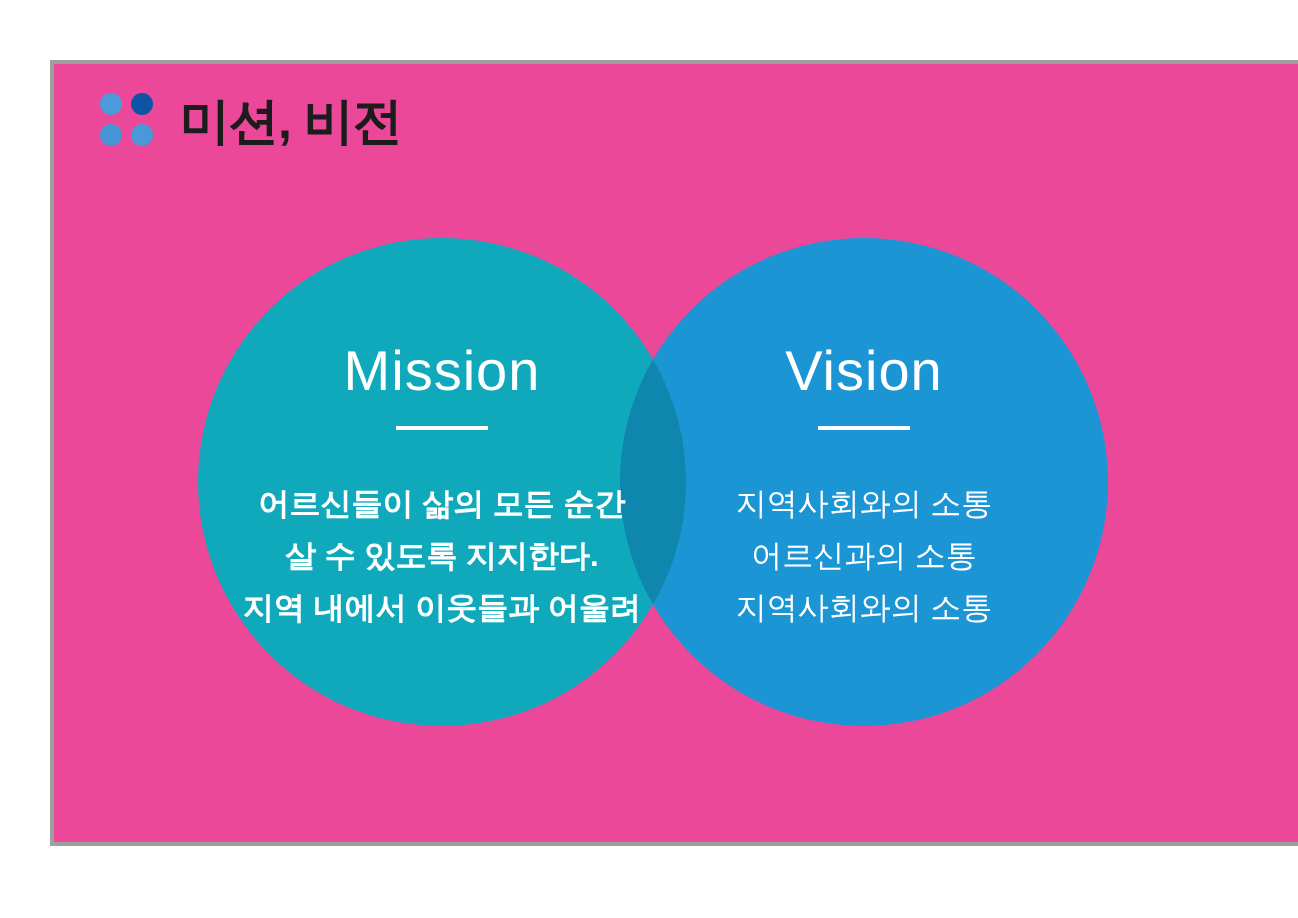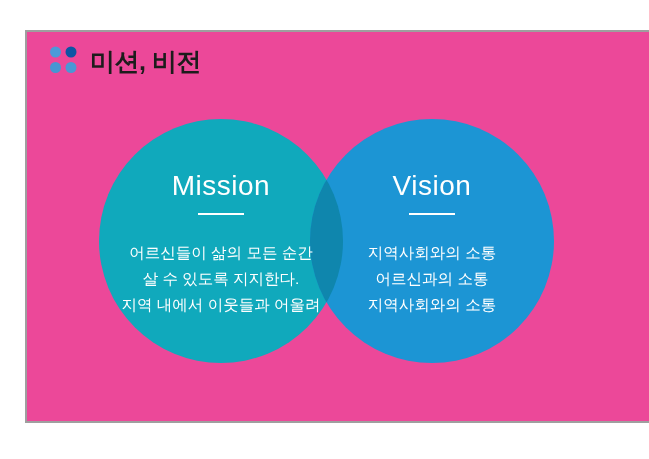--- a/index.html
+++ b/index.html
@@ -55,21 +55,21 @@
     position:absolute;
     text-align:center;
     color:#ffffff;
     font-size:15.5px;
     line-height:26px;
   }
   .heading-mission { left:94px;  top:138px; }
   .heading-vision  { left:305px; top:138px; }
   .divider-mission { left:171px; top:181px; }
   .divider-vision  { left:382px; top:181px; }
-  .body-mission    { left:74px;  top:208px; width:240px; }
+  .body-mission    { left:74px;  top:208px; width:240px;font-weight:bold; }
   .body-vision     { left:305px; top:208px; width:200px; }
 </style>
 </head>
 <body>
 
 <div class="slide">
 
   <div class="title-row">
     <svg width="31" height="31" viewBox="0 0 31 31">
       <circle cx="6.5" cy="7" r="5.5" fill="#4d9ad8"></circle>

